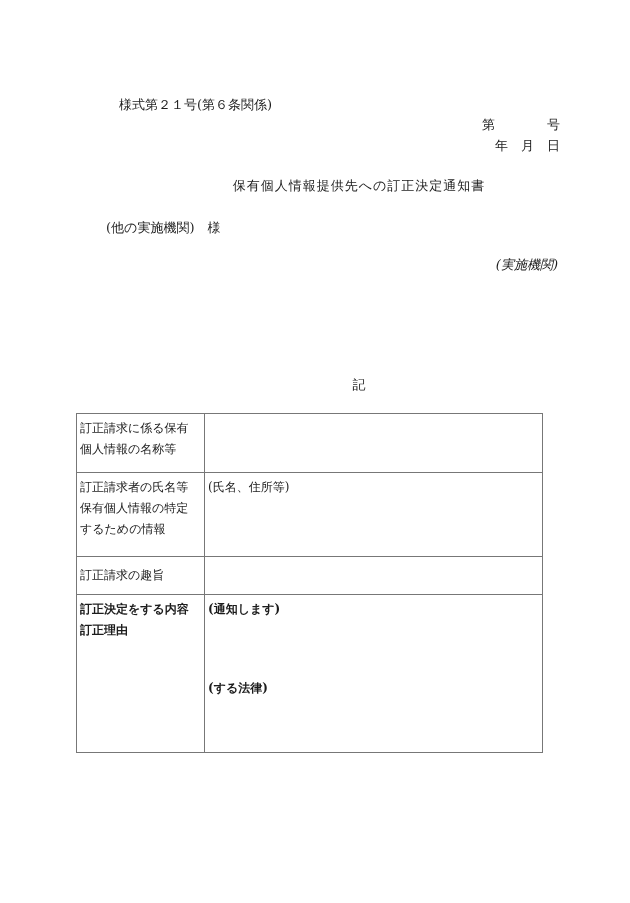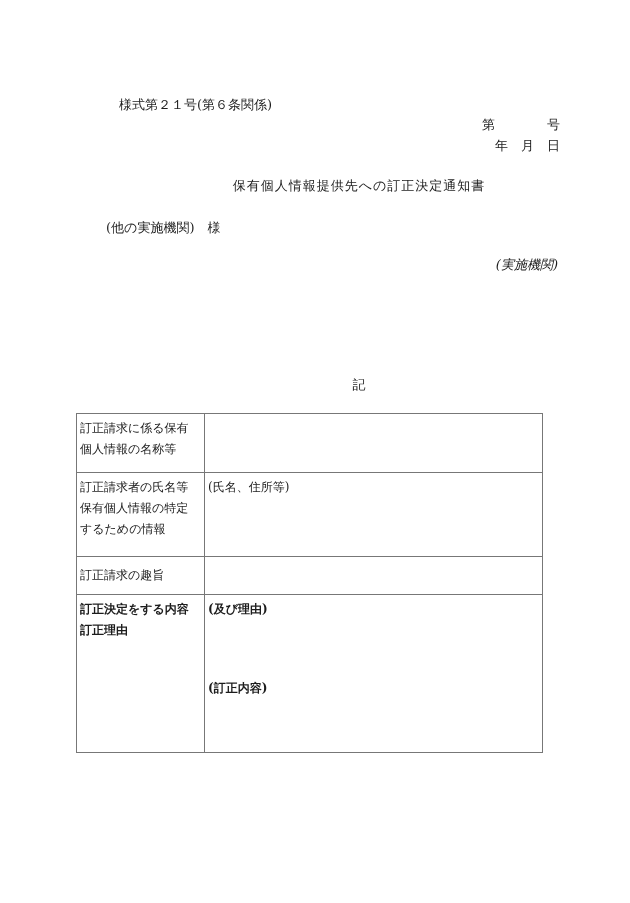--- a/index.html
+++ b/index.html
@@ -88,20 +88,20 @@
         <div>訂正請求の趣旨</div>
       </td>
       <td class="content-cell"></td>
     </tr>
     <tr class="r4">
       <td class="label-col label-cell">
         <div>訂正決定をする内容</div>
         <div>訂正理由</div>
       </td>
       <td class="content-cell">
-        <div>(及び理由)</div>
-        <div class="reason-line">(訂正内容)</div>
+        <div>(通知します)</div>
+        <div class="reason-line">(する法律)</div>
       </td>
     </tr>
   </tbody>
     </table>
 
 </div>
 
 </body></html>

